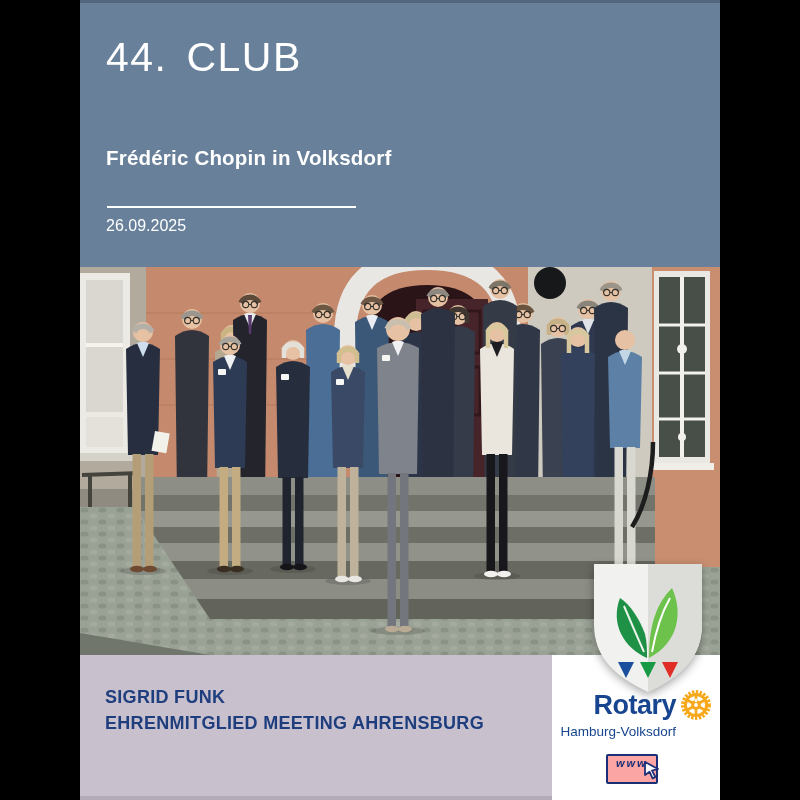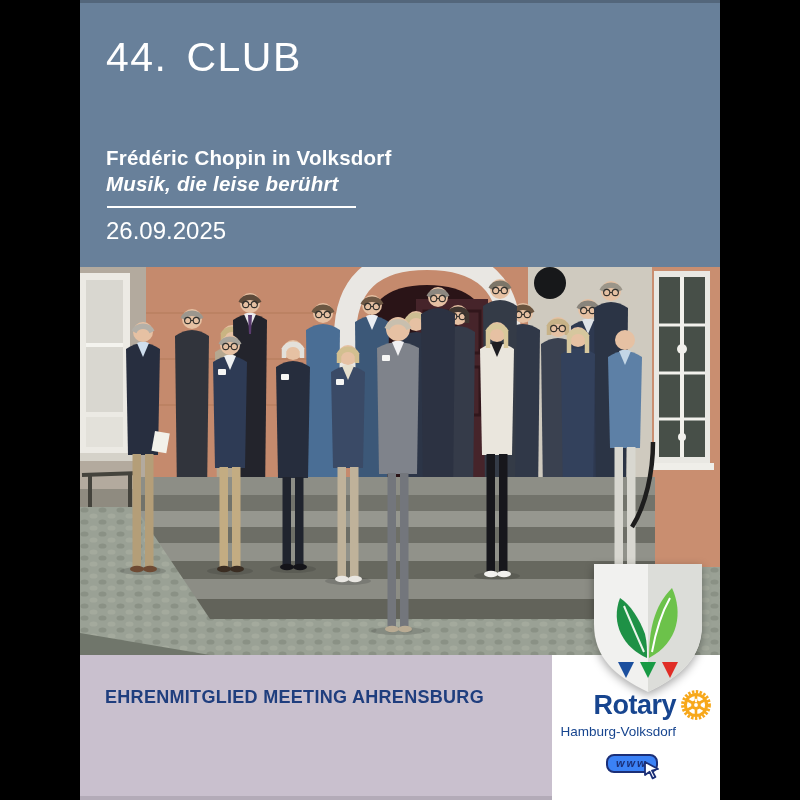--- a/index.html
+++ b/index.html
@@ -14,63 +14,62 @@
   
   .header { position:absolute; left:0; top:0; width:640px; height:267px;
             background:linear-gradient(180deg, var(--header_top,#53667b) 0px, var(--header_top,#53667b) 3px, var(--header_bg,#68809a) 3px); }
   .title { position:absolute; left:26px; top:34px; color:#fff; font-size:41px;
            line-height:47px; font-weight:400; letter-spacing:1.5px; word-spacing:6px; }
   .subtitle { position:absolute; left:26px; top:146px; color:#fff; font-size:20.5px;
               font-weight:700; letter-spacing:.2px; }
   .tagline  { position:absolute; left:26px; top:172px; color:#fff; font-size:20.5px;
               font-weight:700; font-style:italic; letter-spacing:.2px; }
   .divider  { position:absolute; left:27px; top:206px; width:249px; height:2px; background:#fff; }
-  .date     { position:absolute; left:26px; top:217px; color:#fff; font-size:24px; font-weight:400; }
+  .date     { position:absolute; left:26px; top:217px; color:#fff; font-size:16px; font-weight:400; }
 
   
   .photo { position:absolute; left:0; top:267px; width:640px; height:388px; background:#c58a6d; }
   .photo svg { display:block; }
 
   
   .footer-bar { position:absolute; left:0; top:655px; width:640px; height:145px;
                 background:var(--lavender,#c9c0ce);
                 border-bottom:4px solid #b3abb8; }
   .footer-text { position:absolute; left:25px; top:684px; color:var(--footer_navy,#1f3e7e);
                  font-size:18px; font-weight:700; line-height:26px; letter-spacing:.3px; white-space:nowrap; }
 
   
   .brand-box { position:absolute; left:472px; top:655px; width:168px; height:145px; background:#fff; }
   .rotary-row { position:absolute; top:33px; right:7px; display:flex; align-items:center; gap:3px;justify-content:space-between; }
   .rotary-word { color:var(--rotary_blue,#17458f); font-size:27px; font-weight:700; letter-spacing:-.5px; }
   .club-word { position:absolute; top:69px; right:44px; color:var(--rotary_blue,#17458f); font-size:13.5px; }
   .www-wrap { position:absolute; top:98px; left:54px; }
-  .www-pill { display:inline-block; border:2.5px solid var(--web_navy,#1b2f77); border-radius:8px;
+  .www-pill { display:inline-block; border:2.5px solid var(--web_navy,#1b2f77); border-radius:2px;
               color:var(--web_navy,#1b2f77); font-size:11px; font-weight:700; font-style:italic;
-              letter-spacing:2px; padding:1px 8px 2px 8px; background:#3b82f6; }
+              letter-spacing:2px; padding:1px 8px 13px 8px; background:#fca5a5; }
   .cursor-ic { position:absolute; left:36px; top:7px; }
   .site-url { position:absolute; bottom:5px; width:100%; text-align:center;
               color:var(--web_navy,#1b2f77); font-size:19px; font-weight:700; letter-spacing:.2px; }
 
   
   .crest { position:absolute; left:504px; top:560px; width:128px; height:136px;
            filter:drop-shadow(0 3px 5px rgba(0,0,0,.35)); }
 </style>
 </head>
 <body>
 
 <div class="stage">
   <div class="sidebar left"></div>
   <div class="sidebar right"></div>
 
   <div class="canvas">
 
     <div class="header">
       <div class="title"><span>44. CLUB</span><br></div>
       <div class="subtitle">Frédéric Chopin in Volksdorf</div>
-      <div class="tagline">Musik, die leise berührt</div>
       <div class="divider"></div>
       <div class="date">26.09.2025</div>
     </div>
 
     <div class="photo">
       <svg width="640" height="388" viewBox="0 0 640 388">
         <defs>
           <pattern id="cob" width="18" height="12" patternUnits="userSpaceOnUse">
             <rect width="18" height="12" fill="#9aa195"></rect>
             <ellipse cx="4.5" cy="3" rx="4" ry="2.6" fill="#8a9185"></ellipse>
@@ -342,20 +341,21 @@
             <ellipse cx="552" cy="304" rx="7" ry="3.2" fill="#8a5a33"></ellipse>
             <circle cx="545" cy="73" r="10" fill="#e6c1a3"></circle>
           </g>
 
         <path d="M573,175 C573,205 566,238 552,260" fill="none" stroke="#1d1d1d" stroke-width="4.5"></path>
       </svg>
     </div>
 
     <div class="footer-bar"></div>
     <div class="footer-text">
+      <div>SIGRID FUNK</div>
       <div>EHRENMITGLIED MEETING AHRENSBURG</div>
     </div>
 
     <div class="brand-box">
       <div class="rotary-row">
         <span class="rotary-word">Rotary</span>
         <svg width="34" height="34" viewBox="0 0 34 34">
           <circle cx="17" cy="17" r="13.2" fill="none" stroke="var(--rotary_gold,#f7a81b)" stroke-width="3.4" stroke-dasharray="2.4 1.45"></circle>
           <circle cx="17" cy="17" r="10.6" fill="#fff" stroke="var(--rotary_gold,#f7a81b)" stroke-width="3"></circle>
           <g stroke="var(--rotary_gold,#f7a81b)" stroke-width="2.6">

